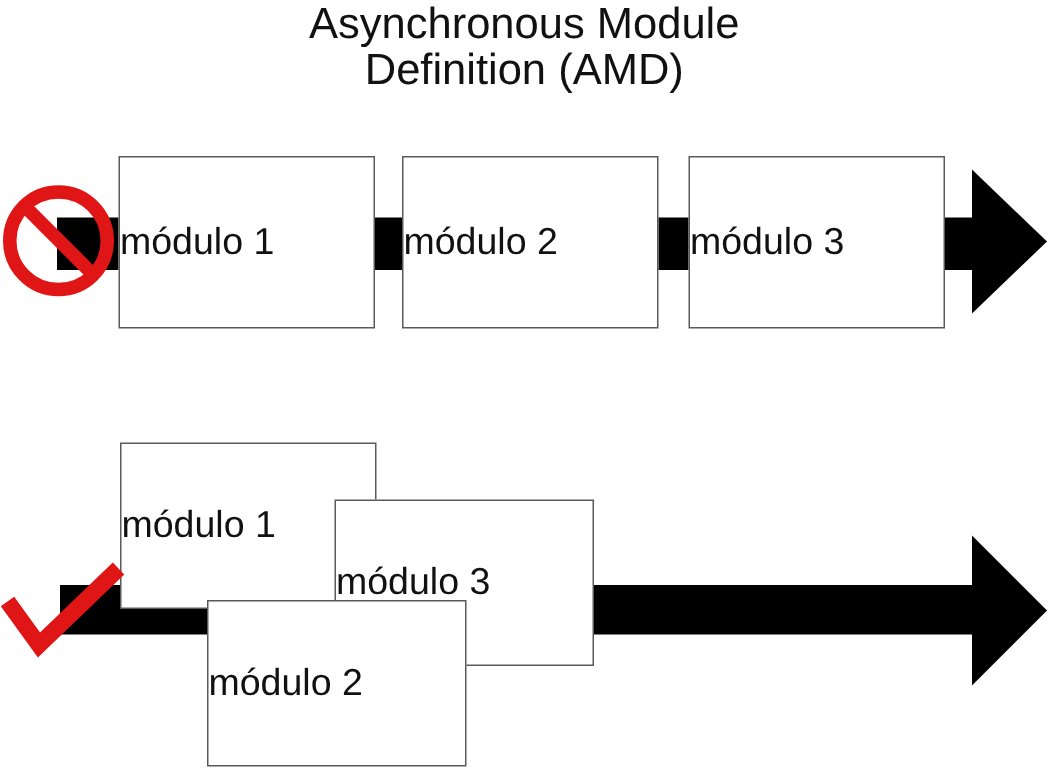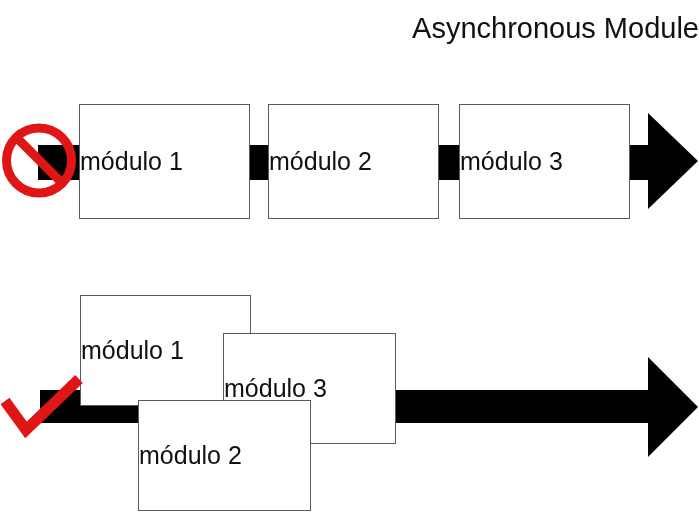--- a/index.html
+++ b/index.html
@@ -11,22 +11,22 @@
     --bg:#ffffff;
   }
   html,body{margin:0;padding:0;}
   body{background:var(--bg);font-family:"Liberation Sans",sans-serif;}
   .canvas{
     position:relative;width:699px;height:512px;background:var(--bg);
     overflow:hidden;
   }
   .title{
     position:absolute;left:0;top:1px;width:100%;
-    text-align:right;color:var(--text);
-    font-size:29px;line-height:31px;font-weight:400;margin-top:12px;
+    text-align:center;color:var(--text);
+    font-size:29px;line-height:31px;font-weight:400;
   }
   .bar{position:absolute;background:var(--black);z-index:1;}
   .arrowhead{
     position:absolute;width:0;height:0;z-index:1;
     border-top:48px solid transparent;
     border-bottom:48px solid transparent;
     border-left:50px solid var(--black);
   }
   .arrowhead.big{border-top-width:50px;border-bottom-width:50px;}
   .module-box{
@@ -50,20 +50,21 @@
   .async-b2{left:138px;top:400px;width:173px;height:111px;z-index:4;}
   .checkmark{position:absolute;left:0;top:368px;z-index:5;}
 </style>
 </head>
 <body>
 
 <div class="canvas">
 
   <div class="title">
     <div>Asynchronous Module</div>
+    <div>Definition (AMD)</div>
   </div>
 
   <div class="bar sync-bar"></div>
   <div class="arrowhead sync-head"></div>
 
   <div class="module-box sync-b1">
     <span>módulo 1</span>
   </div>
   <div class="module-box sync-b2">
     <span>módulo 2</span>

